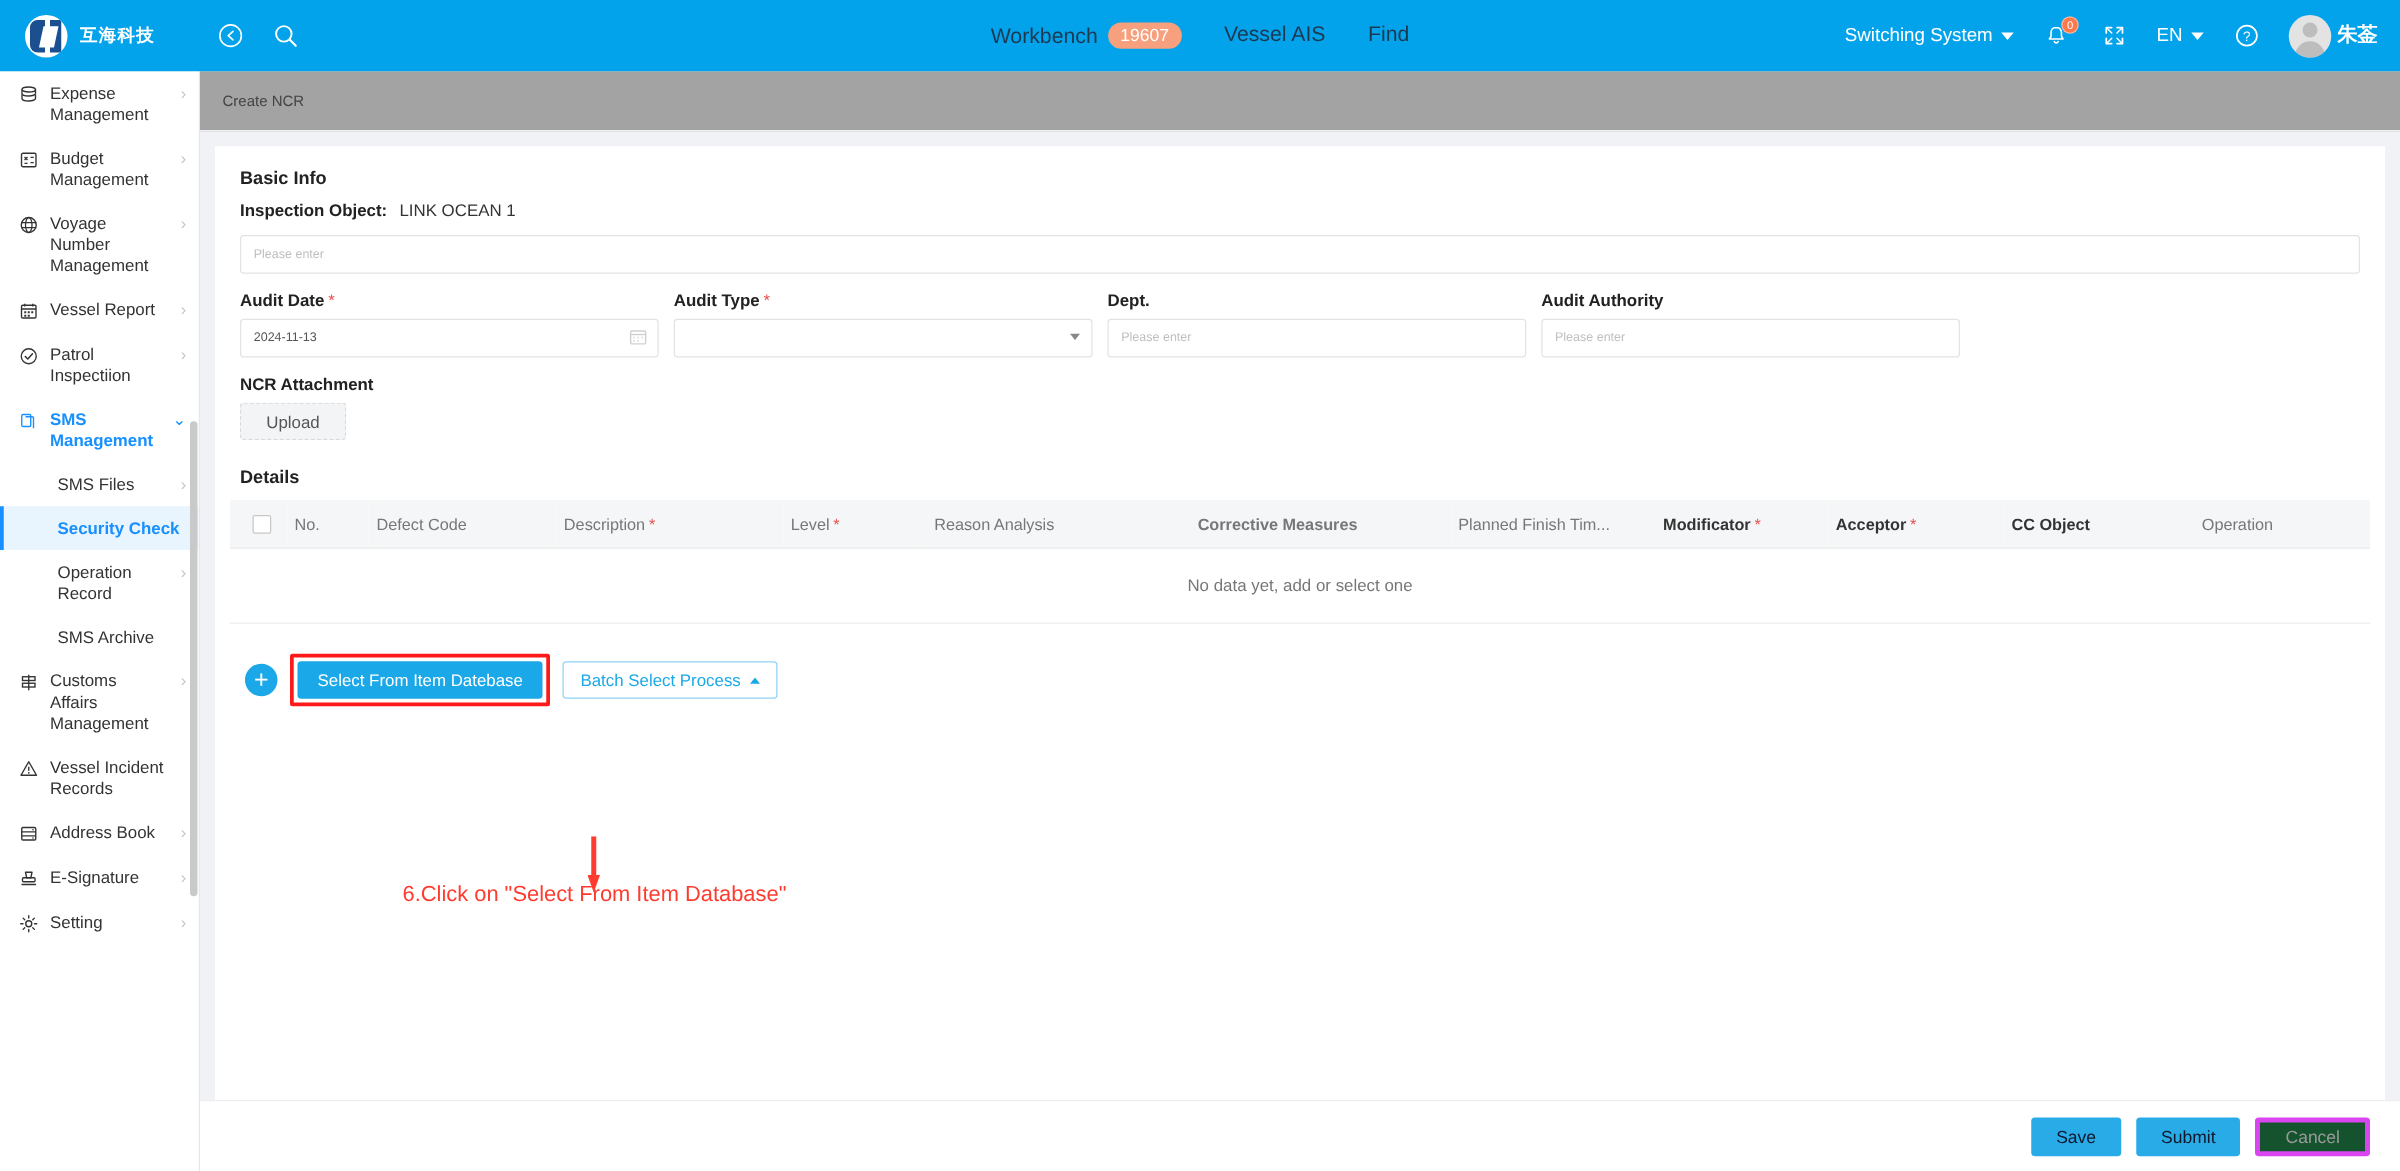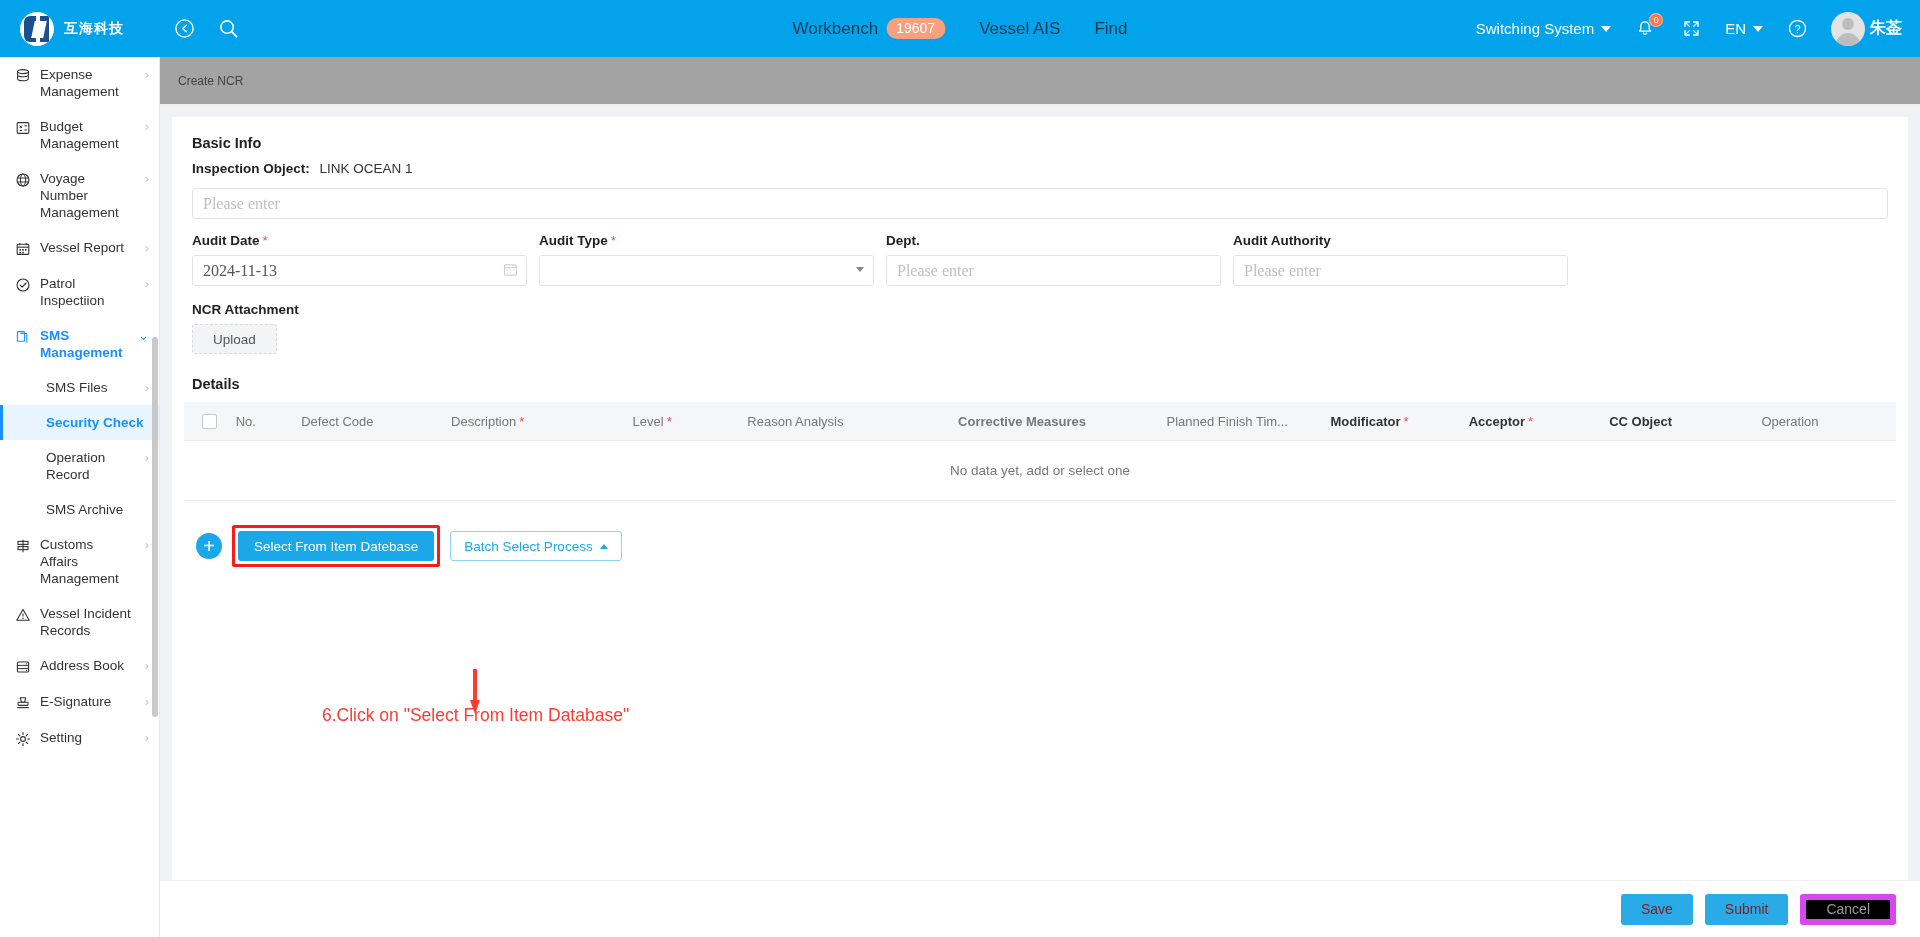--- a/index.html
+++ b/index.html
@@ -48,21 +48,21 @@
   }
   .top-icon-btn {
     width: 24px; height: 24px; display: inline-flex;
     align-items: center; justify-content: center;
     cursor: pointer;
   }
   .top-icons { display: flex; align-items: center; gap: 20px; margin-left: 48px; }
 
   .topnav {
     position: absolute; left: 50%; transform: translateX(-50%);
-    display: flex; align-items: center; gap: 34px;
+    display: flex; align-items: flex-start; gap: 34px;
     font-size: 17px; color: #fff;
   }
   .topnav .navitem { cursor: pointer; display: flex; align-items: center; gap: 8px; color:#1b3a52; }
   .badge-count {
     background: #f7a07e; color: #fff; border-radius: 11px;
     padding: 2px 10px; font-size: 14px; line-height: 17px;
     display: inline-block;
   }
 
   .topright {
@@ -170,23 +170,23 @@
   .kv .v { color: #333; margin-left: 6px; }
   .field-label {
     font-size: 13.5px; font-weight: bold; color: #222;
     margin: 0 0 7px 8px;
   }
   .req { color: #e85050; font-weight: normal; margin-left: 3px; }
 
   .inp {
     width: 100%; height: 31px; border: 1px solid #e3e3e3;
     border-radius: 3px; background: #fff;
-    font-size: 16px; color: #333;
+    font-size: 10px; color: #333;
     padding: 14px 10px; outline: none;
-    font-family: Liberation Serif, serif;
+    font-family: Liberation Sans, sans-serif;
   }
   .inp::placeholder { color: #bfbfbf; }
   .inp.filled { color: #555; }
 
   .row-fields {
     display: flex; gap: 12px; padding: 0 8px; margin-bottom: 14px;
   }
   .fcol { flex: 1; min-width: 0; }
   .fcol .field-label { margin-left: 0; }
   .date-wrap { position: relative; }
@@ -285,22 +285,22 @@
     border-top: 1px solid #eee;
     display: flex; align-items: center; justify-content: flex-end;
     gap: 12px; padding-right: 24px;
     z-index: 30;
   }
   .fbtn {
     height: 31px; padding: 0 20px; border-radius: 3px;
     font-size: 14px; cursor: pointer; border: none;
     font-family: "Liberation Sans", sans-serif;
   }
-  .fbtn.primary { background: #29abe8; color: #7f1d1d; }
-  .fbtn.ghost { background: #000000; color: #9a9a9a; border: 6px solid #d946ef; }
+  .fbtn.primary { background: #29abe8; color: #0f172a; }
+  .fbtn.ghost { background: #14532d; color: #9a9a9a; border: 4px solid #d946ef; }
 </style>
 </head>
 <body>
 
 <div class="topbar">
   <div class="brand">
     <span class="brand-logo">
         <span class="brand-mark"></span>
       </span>
     <span class="brand-name">互海科技</span>

